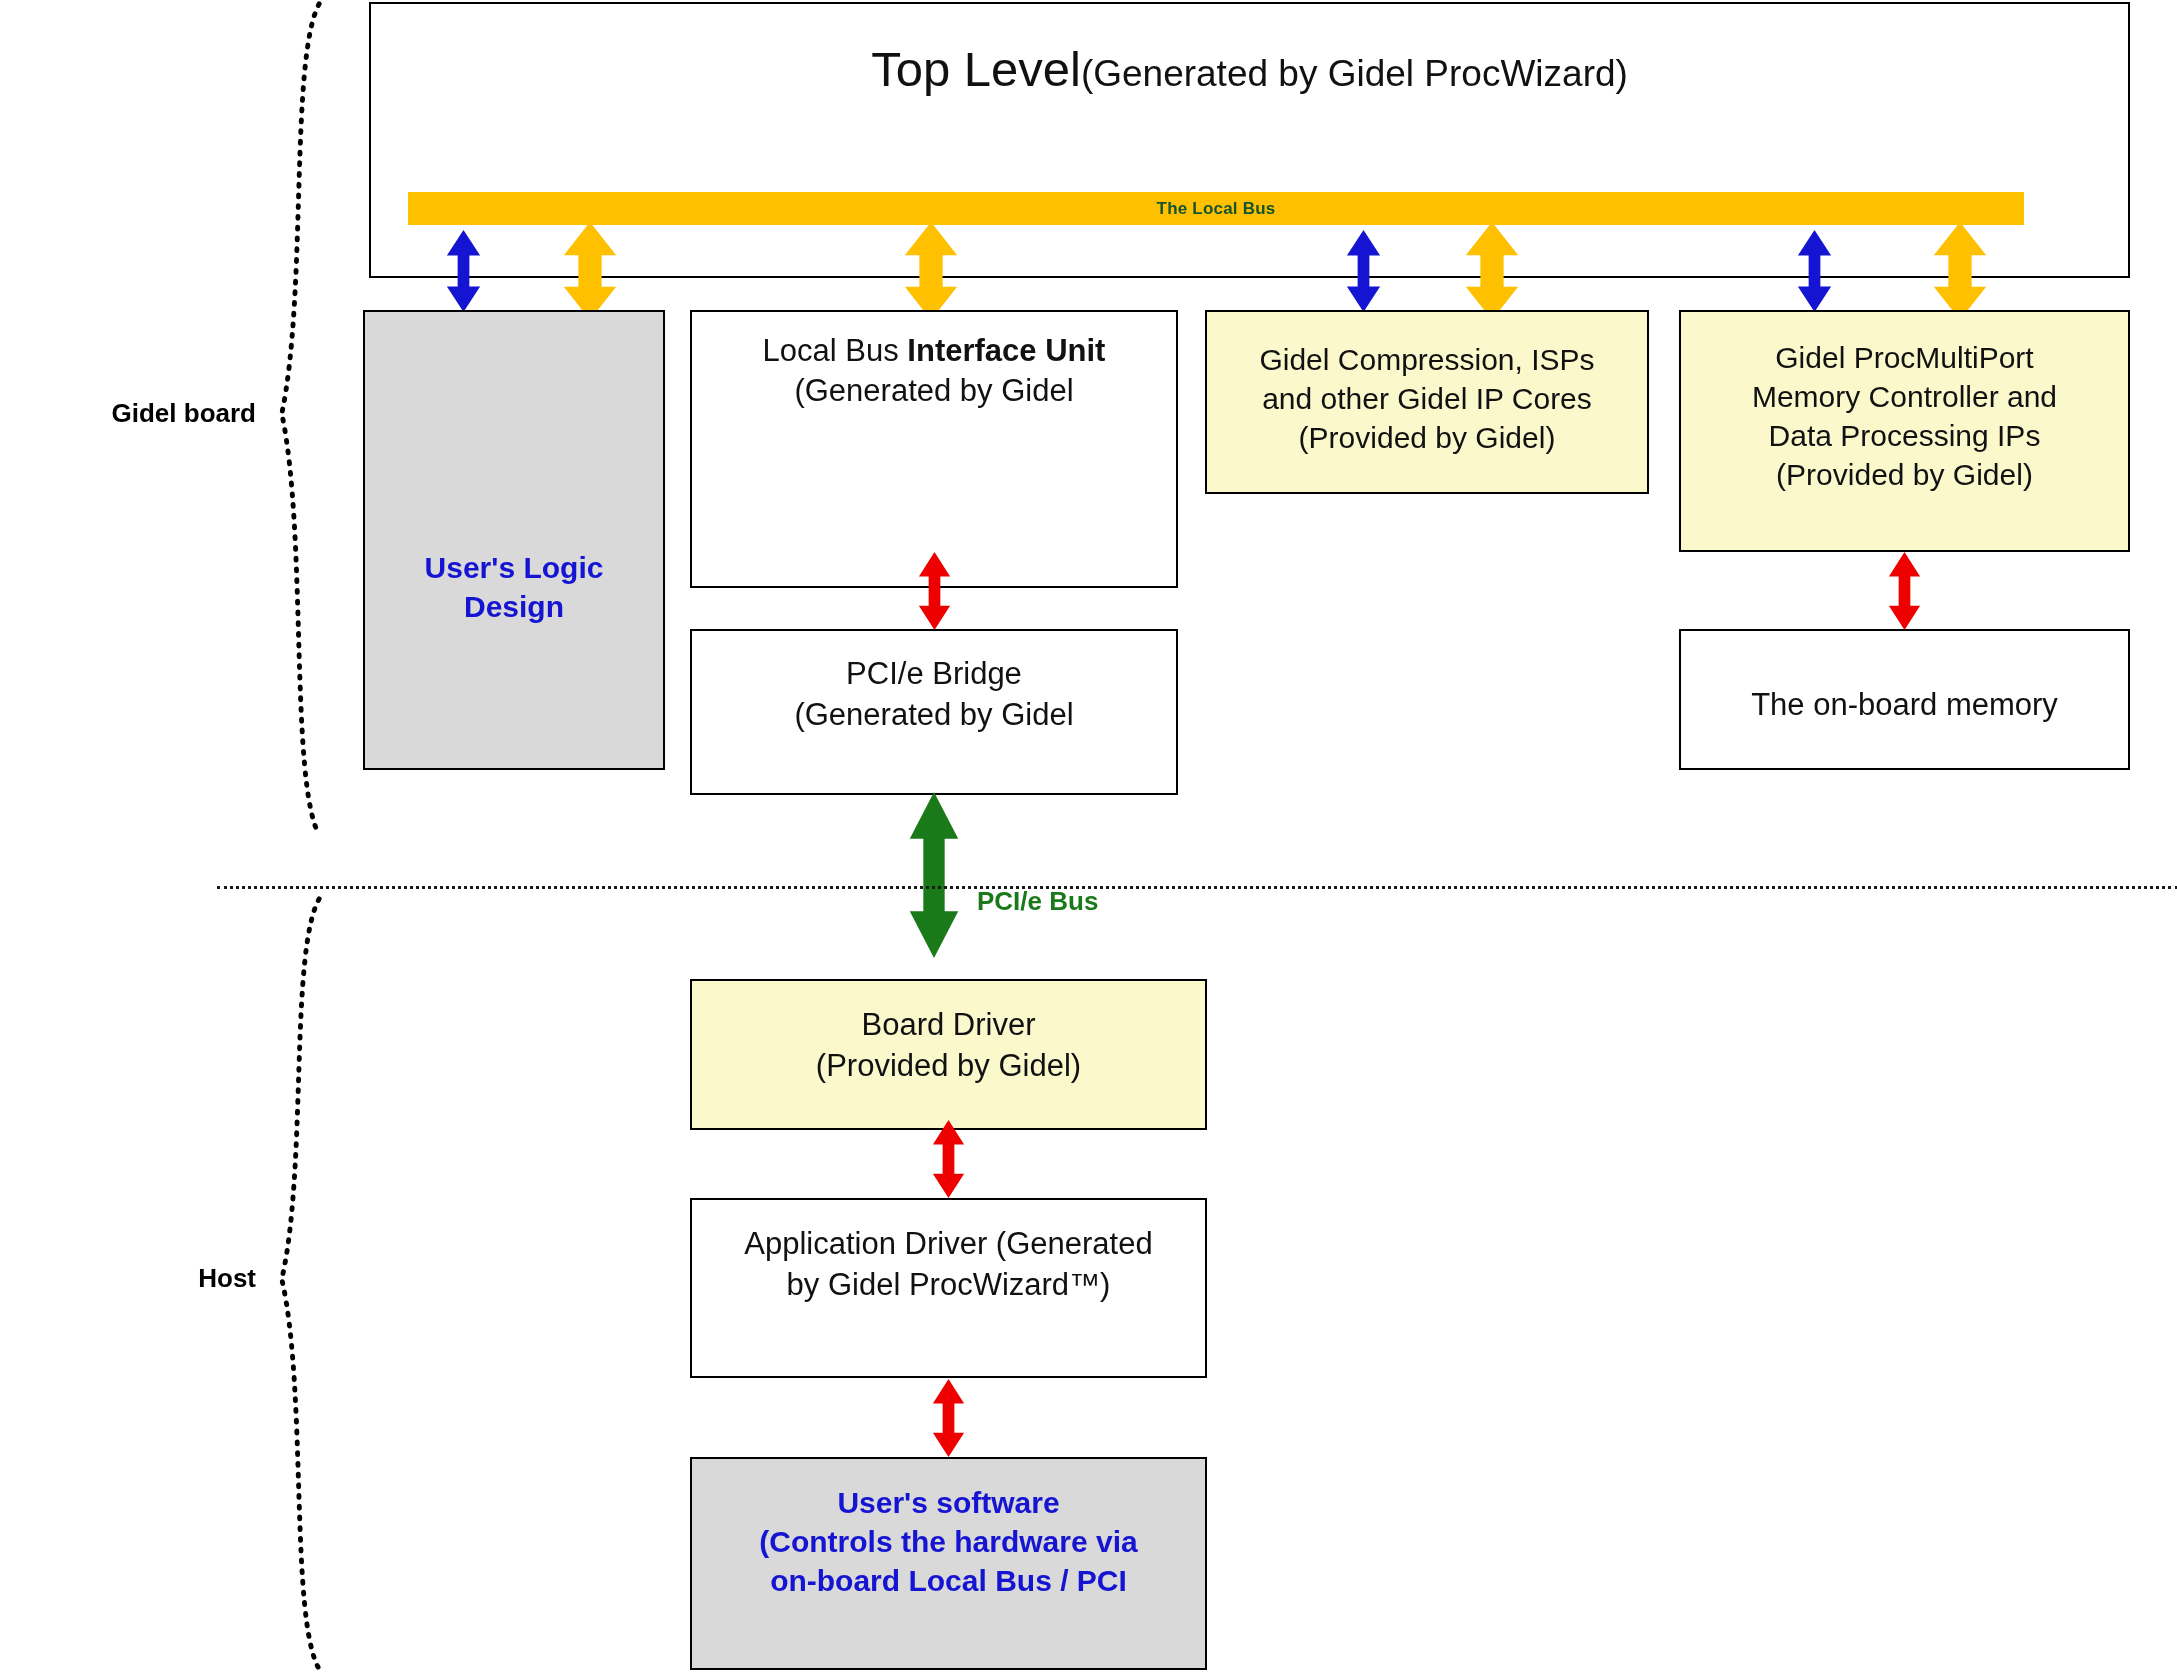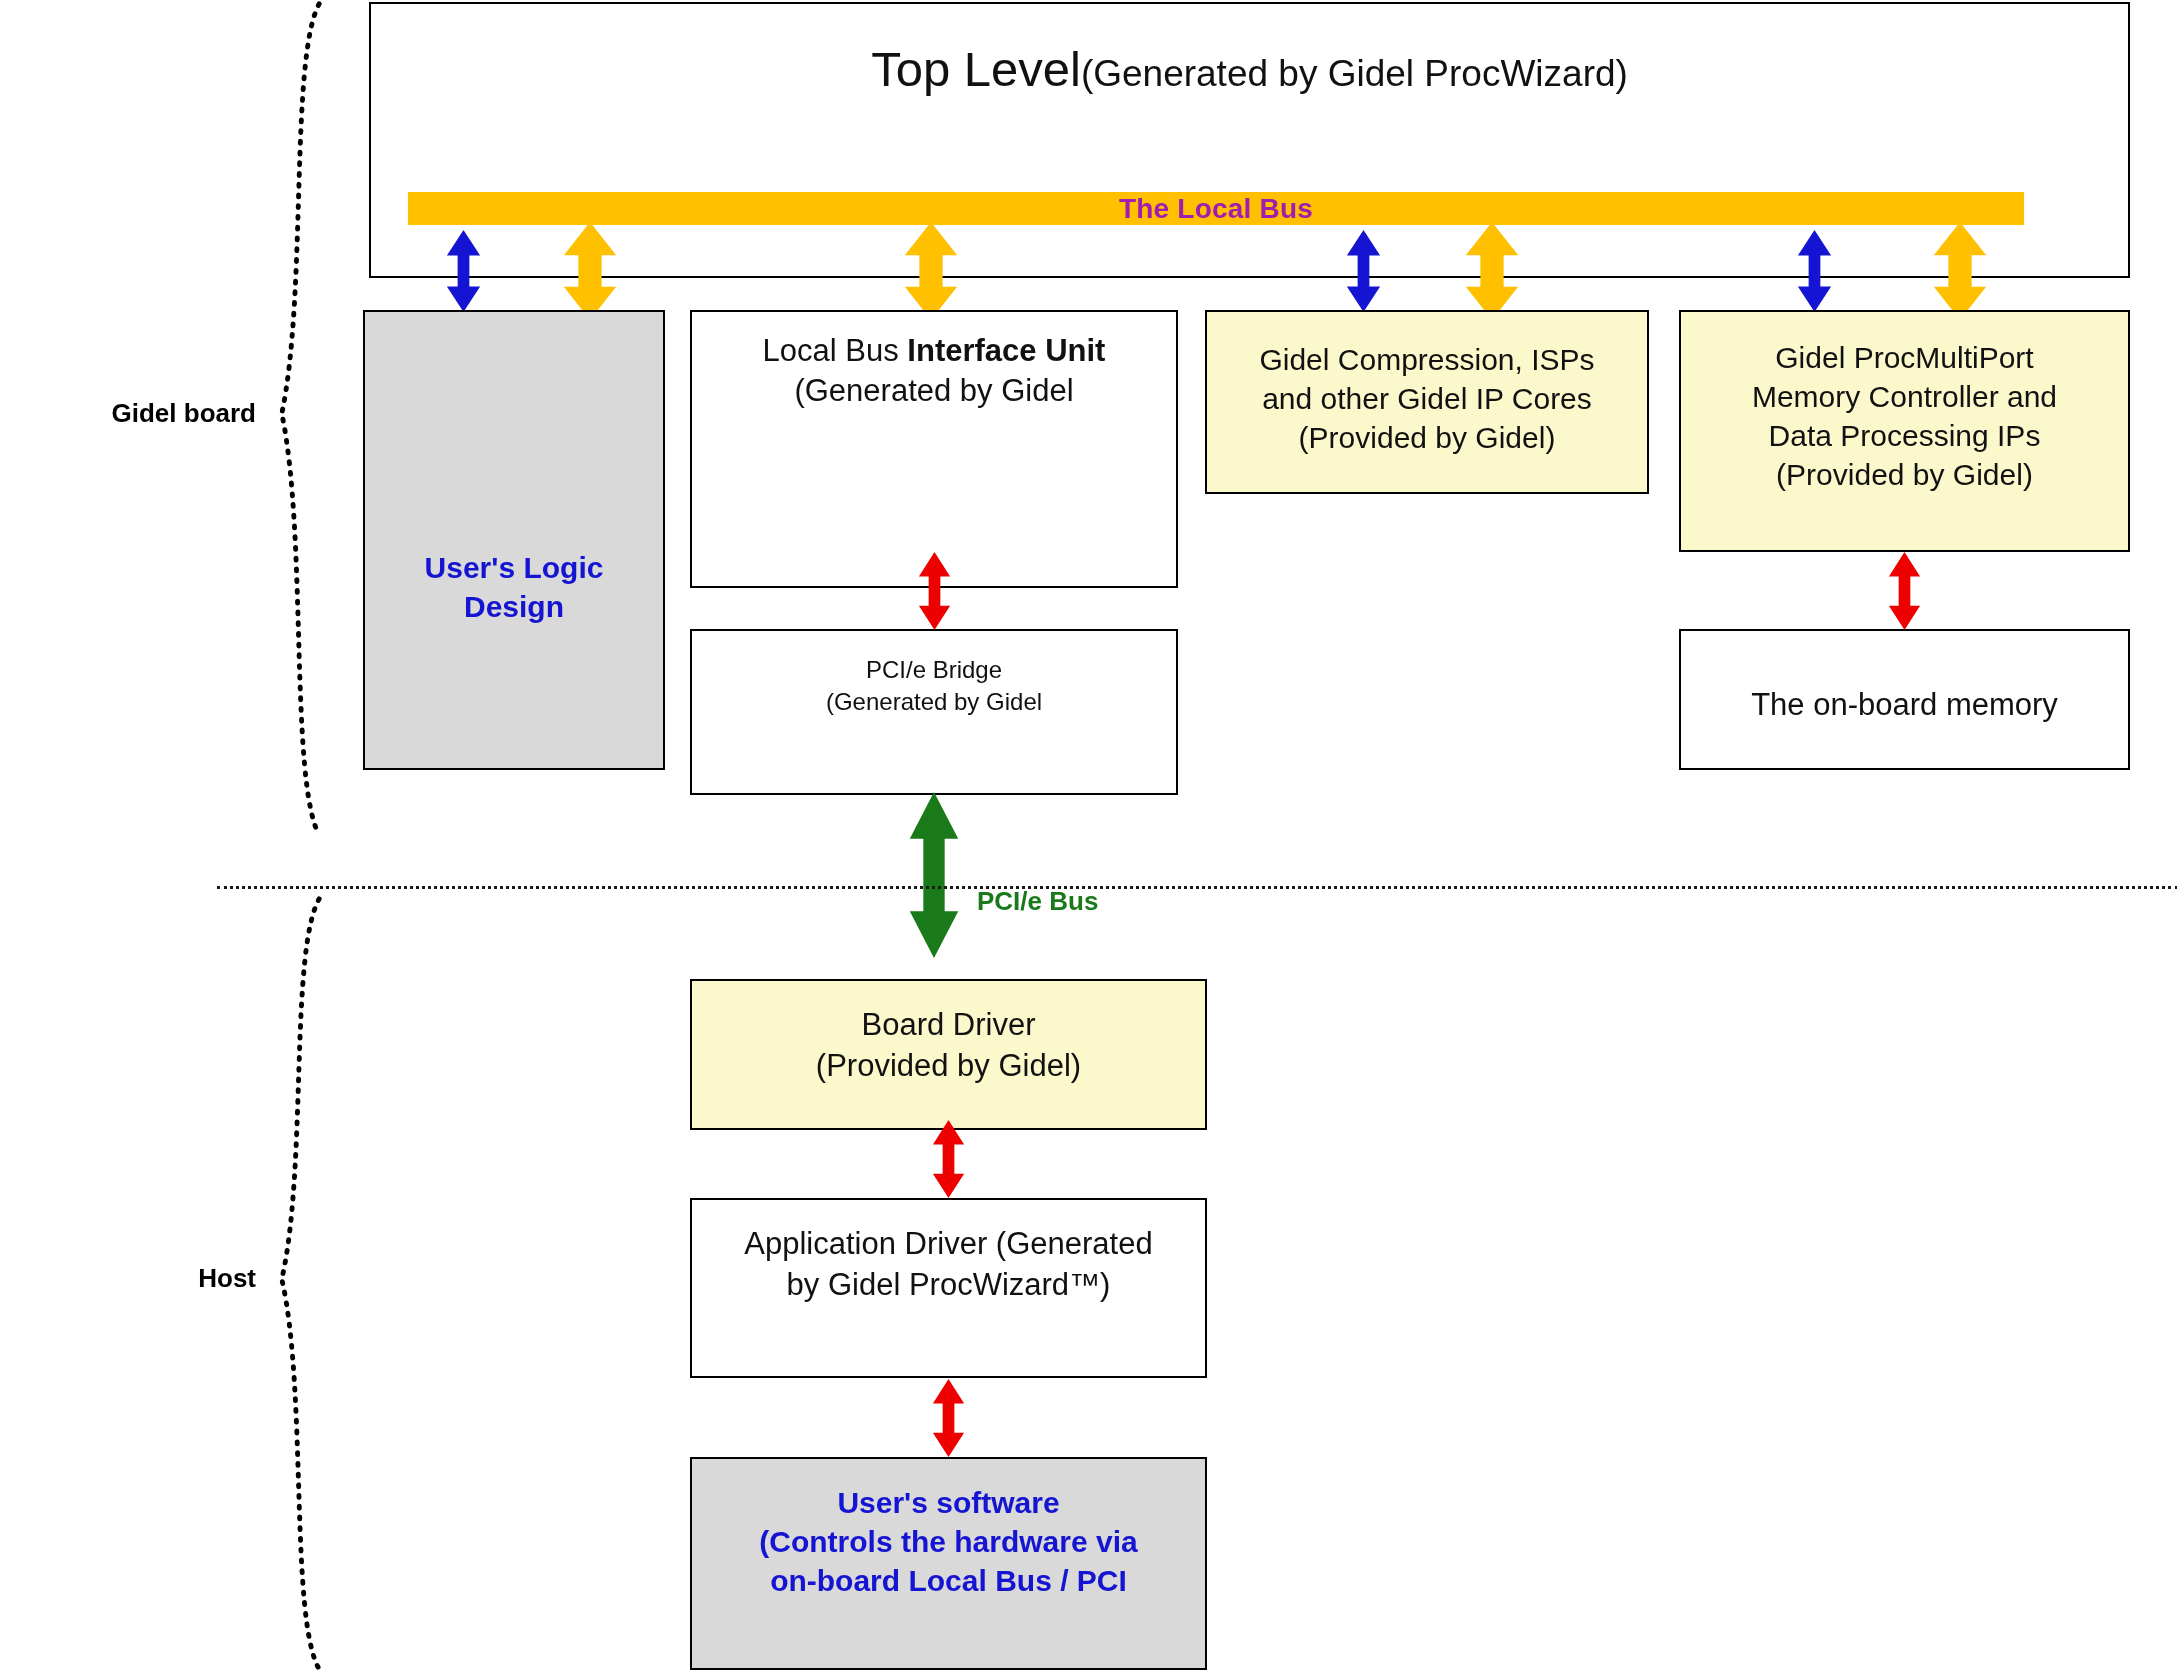--- a/index.html
+++ b/index.html
@@ -44,21 +44,21 @@
 
   
   #localbus{
     position:absolute;
     background:#FFC000;
     display:flex;
     align-items:center;
     justify-content:center;
   }
   #localbus-label{
-    font-size:28px;font-weight:bold;color:#a21caf;letter-spacing:0.2px;
+    font-size:17px;font-weight:bold;color:#14532d;letter-spacing:0.2px;
   }
 
   
   .varrow{position:absolute;}
   .varrow svg{display:block;width:100%;height:100%;}
 
   
   .seclabel{
     position:absolute;font-size:26px;font-weight:bold;color:#000;
     white-space:nowrap;text-align:right;
@@ -166,21 +166,21 @@
       <polygon points="21,0 37,25 27,25 27,55 37,55 21,80 5,55 15,55 15,25 5,25" fill="#EE0000"></polygon>
     </svg>
   </div>
 
   <div class="varrow" style="left:1884px;top:552px;width:41px;height:78px;">
     <svg viewBox="0 0 42 80" preserveAspectRatio="none">
       <polygon points="21,0 37,25 27,25 27,55 37,55 21,80 5,55 15,55 15,25 5,25" fill="#EE0000"></polygon>
     </svg>
   </div>
 
-  <div class="box" style="left:690px;top:629px;width:488px;height:166px;padding-top:23.4px;font-size:24px;">
+  <div class="box" style="left:690px;top:629px;width:488px;height:166px;padding-top:23.4px;font-size:31px;">
     <span class="ln">PCI/e Bridge</span>
     <span class="ln">(Generated by Gidel</span>
   </div>
 
   <div class="box" style="left:1679px;top:629px;width:451px;height:141px;padding-top:54px;font-size:31px;">
     <span class="ln">The on-board memory</span>
   </div>
 
   <div class="varrow" style="left:902px;top:792px;width:64px;height:166px;">
     <svg viewBox="0 0 66 170" preserveAspectRatio="none">

